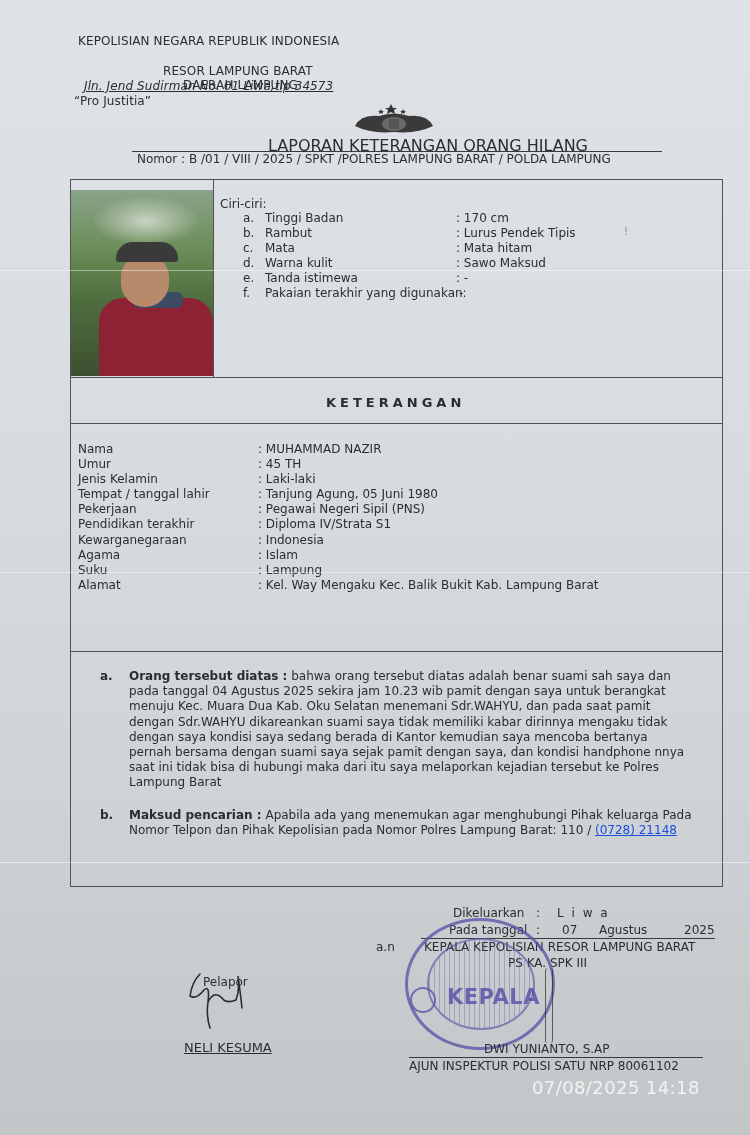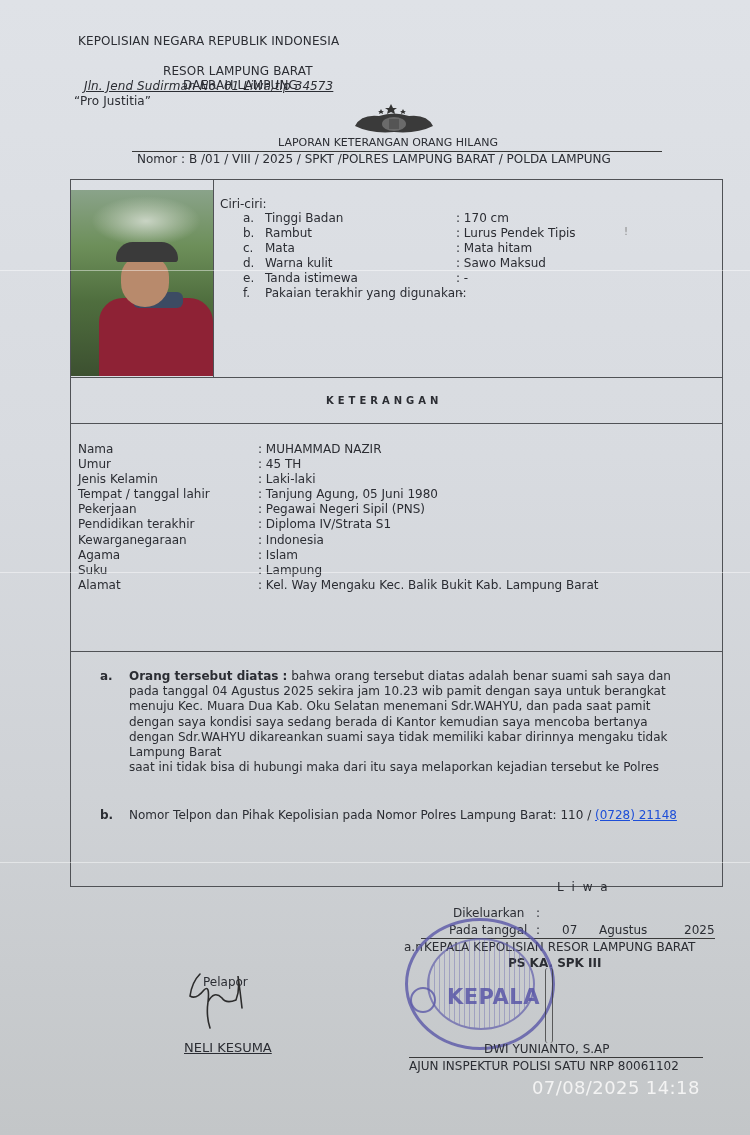--- a/index.html
+++ b/index.html
@@ -9,21 +9,21 @@
     font-family: "DejaVu Sans", sans-serif; color: #2b2d33;
   }
   .abs { position: absolute; }
   .hdr { font-size: 12px; line-height: 15px; letter-spacing: 0.1px; }
   .hdr .l1 { left: 78px; top: 34px; }
   .hdr .l2 { left: 183px; top: 49px; margin-top: 29px; }
   .hdr .l3 { left: 163px; top: 64px; }
   .hdr .l4 { left: 84px; top: 79px; font-style: italic; text-decoration: underline; }
   .hdr .l5 { left: 74px; top: 94px; }
   .emblem { left: 351px; top: 102px; width: 86px; height: 34px; }
-  .title { left: 268px; top: 136px; font-size: 11px; margin-left: 10px; }
+  .title { left: 268px; top: 136px; font-size: 16px; }
   .title-rule { left: 132px; top: 151px; width: 530px; height: 1px; background: #3a3a3a; }
   .nomor { left: 137px; top: 152px; font-size: 12px; }
 
   .frame { left: 70px; top: 179px; width: 653px; height: 708px; border: 1.3px solid #505256; box-sizing: border-box; }
   .hline { height: 1.3px; background: #505256; left: 70px; width: 653px; }
   .vline { width: 1.3px; background: #505256; }
 
   .photo { left: 71px; top: 190px; width: 142px; height: 186px; overflow: hidden;
     background: linear-gradient(180deg, #8aa38a 0%, #6d8f5a 30%, #4f6e3e 60%, #3c5030 100%); }
   .photo .sky { left: 20px; top: 6px; width: 110px; height: 50px; background: radial-gradient(ellipse at center, #c9d4c4 0%, rgba(200,210,195,0) 70%); }
@@ -32,21 +32,21 @@
   .photo .shirt { left: 28px; top: 108px; width: 114px; height: 80px; background: #8e2235; border-radius: 24px 24px 0 0; }
   .photo .collar { left: 62px; top: 102px; width: 50px; height: 16px; background: #3c4b63; border-radius: 6px; }
 
   .ciri { left: 220px; top: 197px; font-size: 12px; line-height: 15px; }
   .ciri-row { position: absolute; font-size: 12px; line-height: 15px; white-space: nowrap; }
   .ciri-row .k { position: absolute; left: 0; }
   .ciri-row .lbl { position: absolute; left: 22px; }
   .ciri-row .val { position: absolute; left: 213px; }
   .mark { left: 624px; top: 226px; font-size: 10px; color: #8a8a8a; }
 
-  .ket { left: 326px; top: 395px; font-size: 10px; font-weight: bold; letter-spacing: 4px; }
+  .ket { left: 326px; top: 395px; font-size: 13px; font-weight: bold; letter-spacing: 4px; }
 
   .bio-row { position: absolute; left: 78px; font-size: 12px; line-height: 15px; white-space: nowrap; }
   .bio-row .lbl { position: absolute; left: 0; }
   .bio-row .val { position: absolute; left: 180px; }
 
   .para { left: 100px; width: 622px; font-size: 12px; line-height: 15.2px; }
   .para .letter { position: absolute; left: 0; font-weight: bold; }
   .para .body { position: absolute; left: 29px; width: 598px; }
   .para b { font-weight: bold; }
   .para .line { display: block; white-space: nowrap; }
@@ -180,48 +180,50 @@
   <span class="lbl">Alamat</span>
   <span class="val">: Kel. Way Mengaku Kec. Balik Bukit Kab. Lampung Barat</span>
 </div>
 
 <div class="abs para" style="top:669px; height:130px;">
   <span class="letter">a.</span>
   <div class="body">
     <span class="line"><b>Orang tersebut diatas :</b><span> bahwa orang tersebut diatas adalah benar suami sah saya dan</span></span>
     <span class="line">pada tanggal 04 Agustus 2025 sekira jam 10.23 wib pamit  dengan saya untuk berangkat</span>
     <span class="line">menuju Kec. Muara Dua Kab. Oku Selatan menemani Sdr.WAHYU, dan pada saat pamit</span>
+    <span class="line">dengan Sdr.WAHYU dikareankan suami saya tidak memiliki kabar dirinnya mengaku tidak</span>
     <span class="line">dengan saya kondisi saya sedang berada di Kantor kemudian saya mencoba bertanya</span>
-    <span class="line">dengan Sdr.WAHYU dikareankan suami saya tidak memiliki kabar dirinnya mengaku tidak</span>
+    <span class="line">pernah bersama dengan suami saya sejak pamit dengan saya,  dan kondisi handphone nnya</span>
+    <span class="line">saat ini tidak bisa di hubungi maka dari itu saya melaporkan kejadian tersebut ke Polres</span>
     <span class="line">Lampung Barat</span>
-    <span class="line">saat ini tidak bisa di hubungi maka dari itu saya melaporkan kejadian tersebut ke Polres</span>
   </div>
 </div>
 
 <div class="abs para" style="top:808px; height:34px;">
   <span class="letter">b.</span>
   <div class="body">
+    <span class="line"><b>Maksud pencarian :</b><span> Apabila ada yang menemukan agar menghubungi Pihak keluarga Pada</span></span>
     <span class="line"><span>Nomor Telpon dan Pihak Kepolisian pada Nomor Polres Lampung Barat: 110 / </span><span class="link">(0728) 21148</span></span>
   </div>
 </div>
 
 <div class="abs sig" style="left:421px; top:906px;margin-left:32px;">Dikeluarkan</div>
 <div class="abs sig" style="left:536px; top:906px;">:</div>
-<div class="abs sig" style="left:557px; top:880px; letter-spacing:2px;">L i w a</div>
+<div class="abs sig" style="left:557px; top:906px; letter-spacing:2px;">L i w a</div>
 
 <div class="abs sig" style="left:421px; top:923px;margin-left:28px;">Pada tanggal</div>
 <div class="abs sig" style="left:536px; top:923px;">:</div>
 <div class="abs sig" style="left:562px; top:923px;">07</div>
 <div class="abs sig" style="left:599px; top:923px;">Agustus</div>
 <div class="abs sig" style="left:684px; top:923px;">2025</div>
 <div class="abs sig-rule" style="left:421px; top:938px; width:294px;"></div>
 
-<div class="abs sig" style="left:404px; top:940px;">a.n</div>
+<div class="abs sig" style="left:376px; top:940px;">a.n</div>
 <div class="abs sig" style="left:424px; top:940px;">KEPALA KEPOLISIAN RESOR LAMPUNG BARAT</div>
-<div class="abs sig" style="left:508px; top:956px;font-weight:bold;">PS KA. SPK III</div>
+<div class="abs sig" style="left:508px; top:956px;">PS KA. SPK III</div>
 
 <div class="abs stamp"></div>
 <div class="abs stamp-inner"></div>
 <div class="abs stamp-badge"></div>
 <div class="abs stamp-text">KEPALA</div>
 <div class="abs sign-line"></div>
 
 <div class="abs sig" style="left:484px; top:1042px;">DWI YUNIANTO, S.AP</div>
 <div class="abs sig-rule" style="left:409px; top:1057px; width:294px;"></div>
 <div class="abs sig" style="left:409px; top:1059px;">AJUN INSPEKTUR POLISI SATU NRP 80061102</div>

